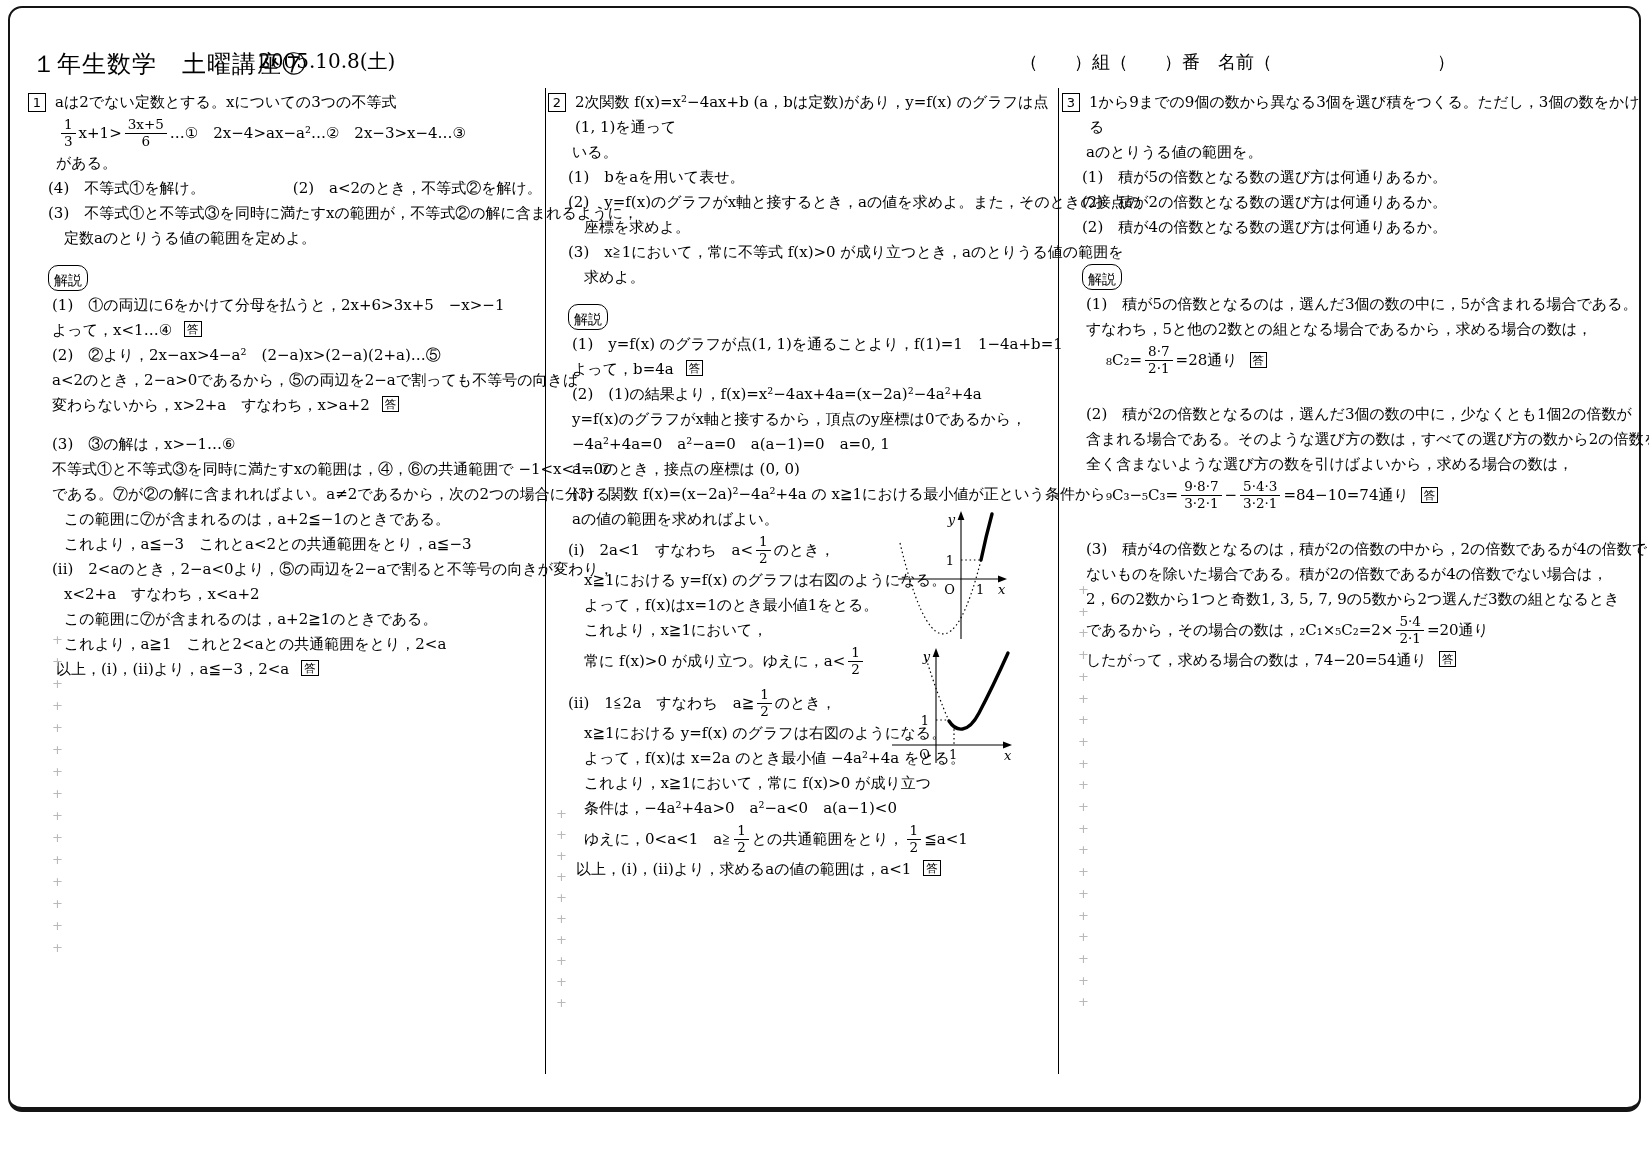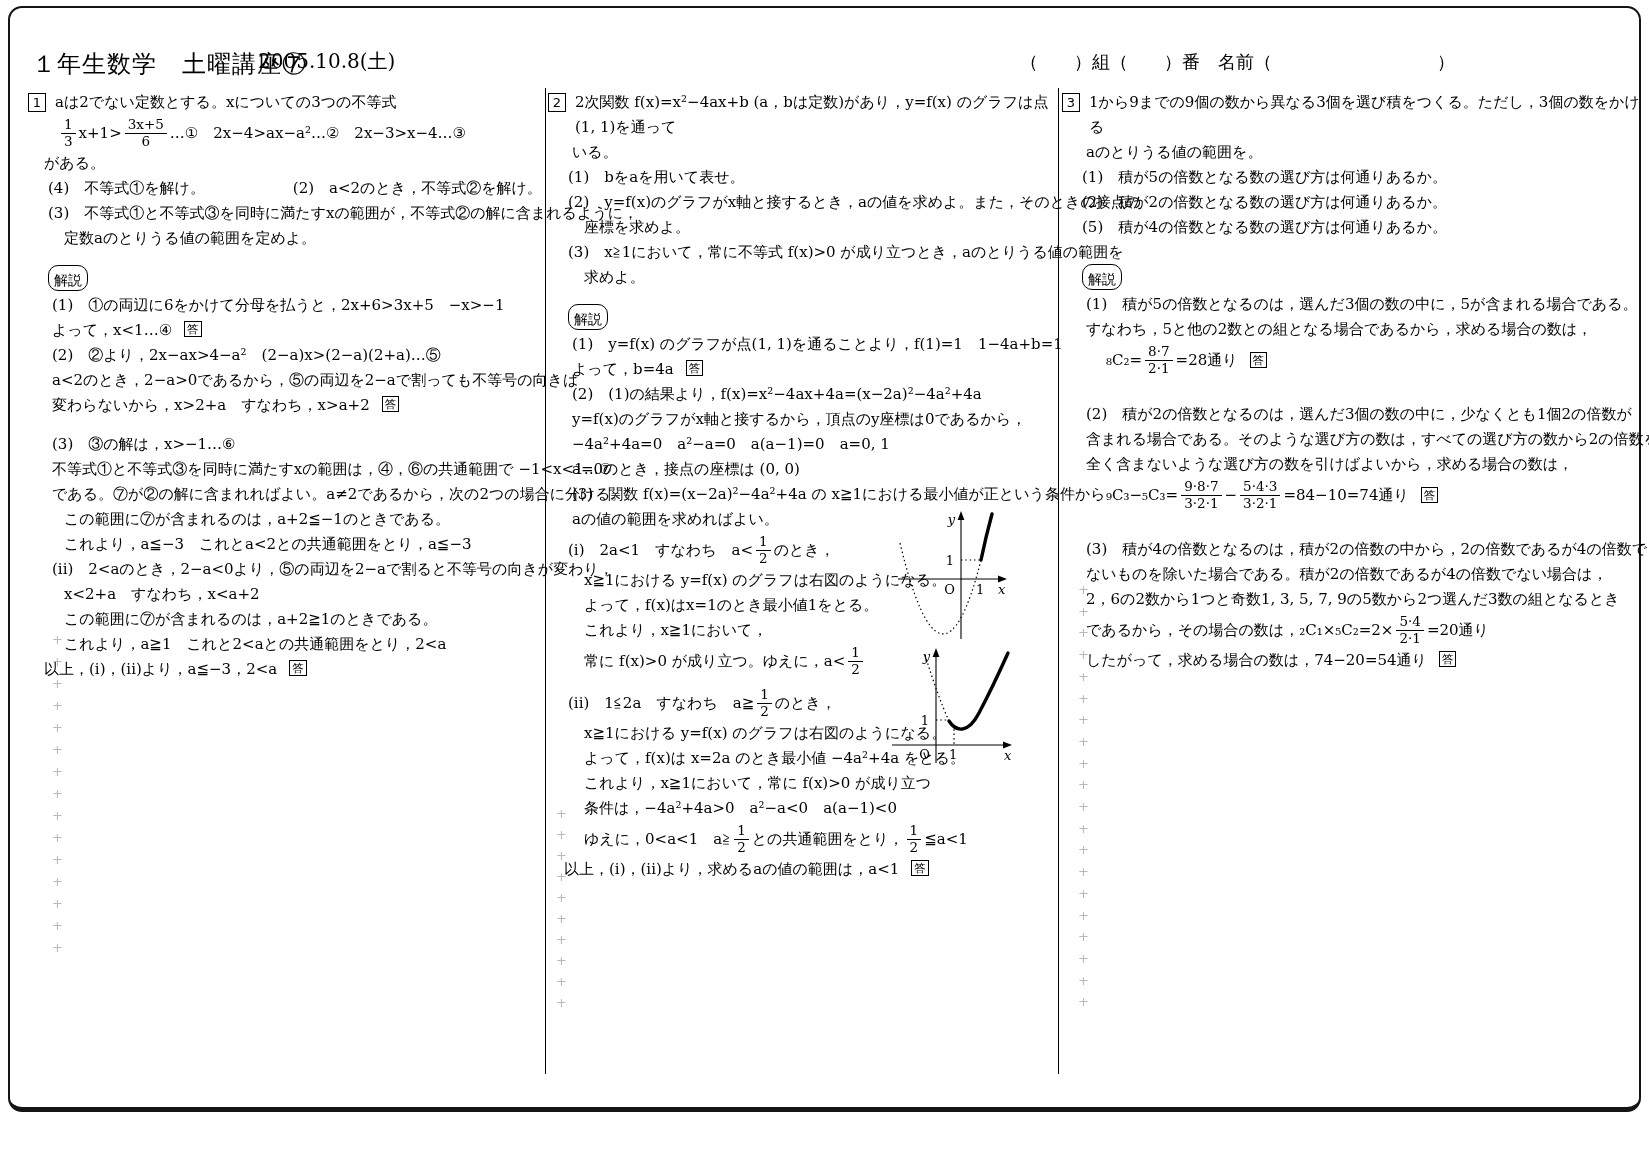--- a/index.html
+++ b/index.html
@@ -17,21 +17,21 @@
   #vsep1{left:545px;} #vsep2{left:1058px;}
   
   .col{position:absolute;top:90px;font-size:15px;}
   #col1{left:28px;width:515px;}
   #col2{left:548px;width:505px;}
   #col3{left:1062px;width:578px;}
   .ln{line-height:25px;white-space:nowrap;}
   .phead{display:flex;align-items:flex-start;line-height:25px;}
   .pnum{border:1px solid #000;min-width:16px;height:17px;display:inline-flex;align-items:center;
         justify-content:center;font-size:13px;margin:3px 9px 0 0;flex:0 0 auto;
-        font-family:"DejaVu Sans","Liberation Sans",sans-serif;}.m16{margin-left:16px}.m20{margin-left:20px}.m24{margin-left:24px}
+        font-family:"DejaVu Sans","Liberation Sans",sans-serif;}.m16{margin-left:28px}.m20{margin-left:20px}.m24{margin-left:24px}
   .m30{margin-left:30px}.m36{margin-left:36px}.m44{margin-left:44px}
   .mt6{margin-top:6px}.mt14{margin-top:14px}.mt24{margin-top:24px}
   .qspan1{display:inline-block;width:240px;}
   .oval{border:1px solid #000;border-radius:10px;padding:6px 5px 1px 5px;font-size:14px;line-height:17px;display:inline-block;}
   .ansbox{border:1px solid #000;font-size:11.5px;line-height:14px;padding:0 2px;display:inline-block;
         margin-left:12px;vertical-align:2px;}
   .fracln{display:flex;align-items:center;height:36px;white-space:nowrap;}
   .frac{display:inline-flex;flex-direction:column;text-align:center;margin:0 3px;
         font-size:13.5px;line-height:15px;vertical-align:middle;flex:0 0 auto;}
   .frac .fn{border-bottom:1px solid #000;padding:0 3px 1px 3px;}
@@ -217,21 +217,21 @@
   </svg>
 
   <div class="col" id="col3">
     <div class="phead">
       <span class="pnum">3</span>
       <span>1から9までの9個の数から異なる3個を選び積をつくる。ただし，3個の数をかける</span>
     </div>
     <div class="ln m24">aのとりうる値の範囲を。</div>
     <div class="ln m20">(1)　積が5の倍数となる数の選び方は何通りあるか。</div>
     <div class="ln m20">(2)　積が2の倍数となる数の選び方は何通りあるか。</div>
-    <div class="ln m20">(5)　積が4の倍数となる数の選び方は何通りあるか。</div>
+    <div class="ln m20">(2)　積が4の倍数となる数の選び方は何通りあるか。</div>
     <div class="ln mt24 m20">
       <span class="oval">解説</span>
     </div>
     <div class="ln m24">(1)　積が5の倍数となるのは，選んだ3個の数の中に，5が含まれる場合である。</div>
     <div class="ln m24">すなわち，5と他の2数との組となる場合であるから，求める場合の数は，</div>
     <div class="fracln m44">
       <span>₈C₂=</span>
       <span class="frac">
           <span class="fn">8·7</span>
           <span class="fd">2·1</span>

